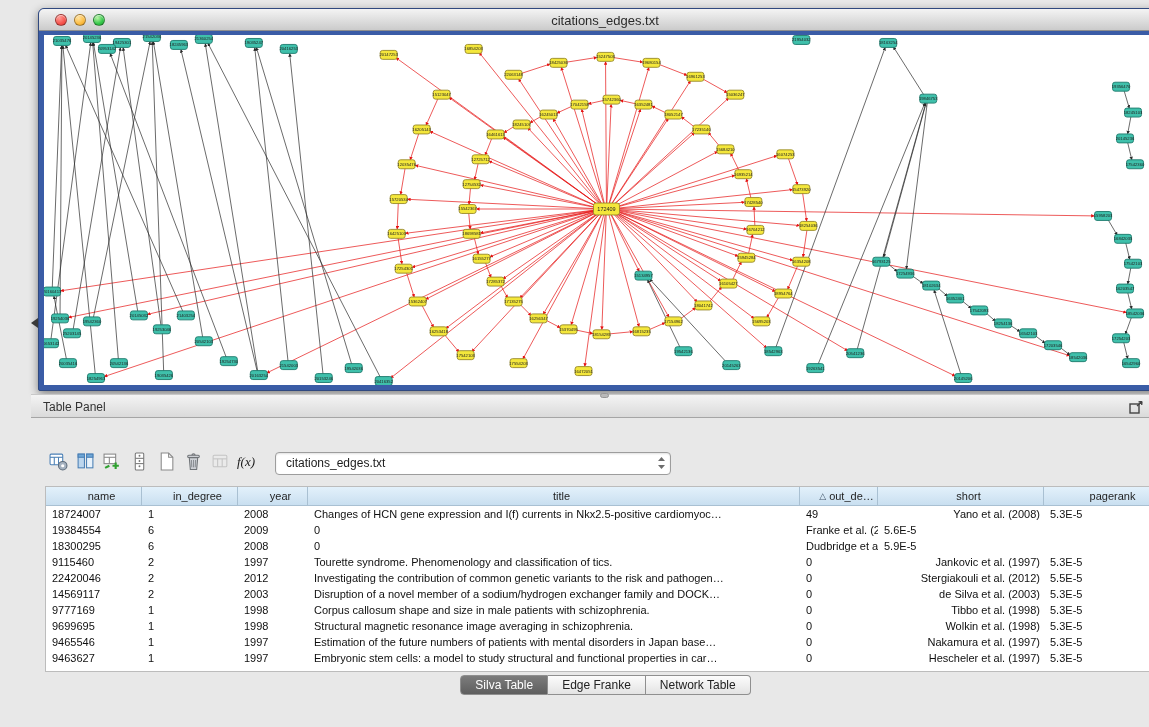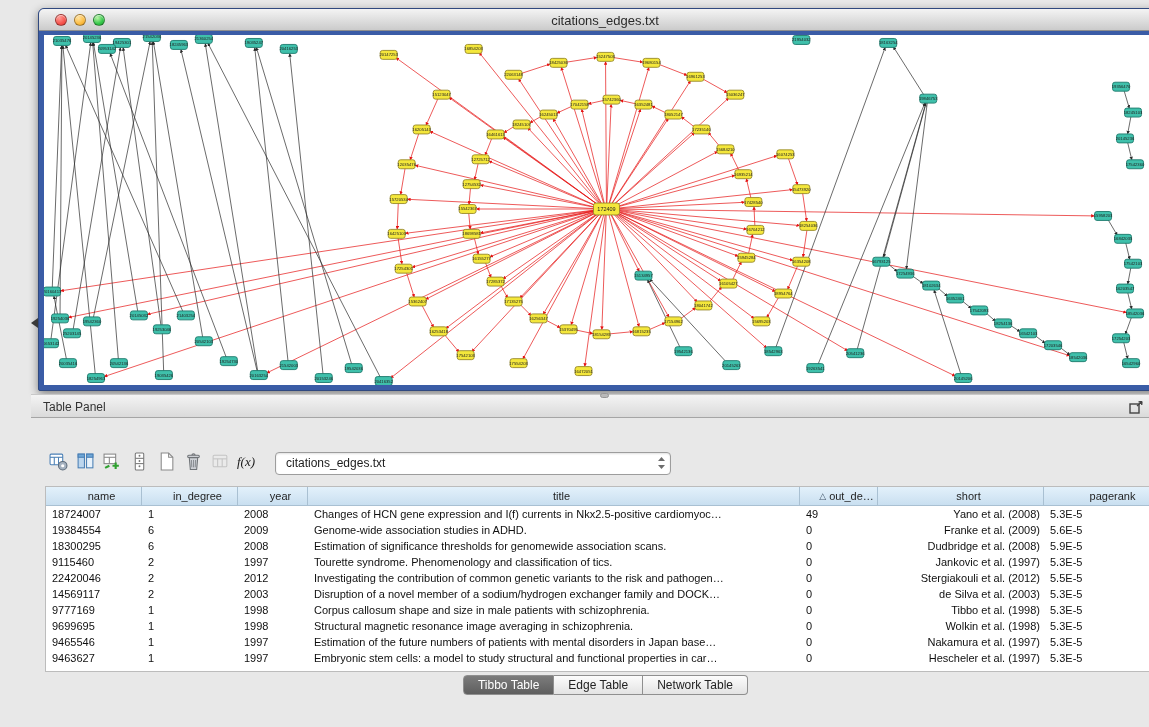--- a/index.html
+++ b/index.html
@@ -850,30 +850,28 @@
           <div class="td c-year">2008</div>
           <div class="td c-title">Changes of HCN gene expression and I(f) currents in Nkx2.5-positive cardiomyoc…</div>
           <div class="td c-outdeg">49</div>
           <div class="td c-short">Yano et al. (2008)</div>
           <div class="td c-pagerank">5.3E-5</div>
         </div>
         <div class="trow">
           <div class="td c-name">19384554</div>
           <div class="td c-indeg">6</div>
           <div class="td c-year">2009</div>
-          <div class="td c-title">Genome-wide association studies in ADHD.</div>
           <div class="td c-outdeg">0</div>
           <div class="td c-short">Franke et al. (2009)</div>
           <div class="td c-pagerank">5.6E-5</div>
         </div>
         <div class="trow">
           <div class="td c-name">18300295</div>
           <div class="td c-indeg">6</div>
           <div class="td c-year">2008</div>
-          <div class="td c-title">Estimation of significance thresholds for genomewide association scans.</div>
           <div class="td c-outdeg">0</div>
           <div class="td c-short">Dudbridge et al. (2008)</div>
           <div class="td c-pagerank">5.9E-5</div>
         </div>
         <div class="trow">
           <div class="td c-name">9115460</div>
           <div class="td c-indeg">2</div>
           <div class="td c-year">1997</div>
           <div class="td c-title">Tourette syndrome. Phenomenology and classification of tics.</div>
           <div class="td c-outdeg">0</div>
@@ -934,19 +932,19 @@
           <div class="td c-short">Hescheler et al. (1997)</div>
           <div class="td c-pagerank">5.3E-5</div>
         </div>
       </div>
     <div class="vscroll">
       <div class="vthumb"></div>
     </div>
   </div>
 
   <div class="tabs">
-      <div class="tab selected">Tibbo Table</div>
-      <div class="tab">Edge Table</div>
+      <div class="tab selected">Silva Table</div>
+      <div class="tab">Edge Franke</div>
       <div class="tab">Network Table</div>
     </div>
 
 
 </div>
 
 </body></html>

